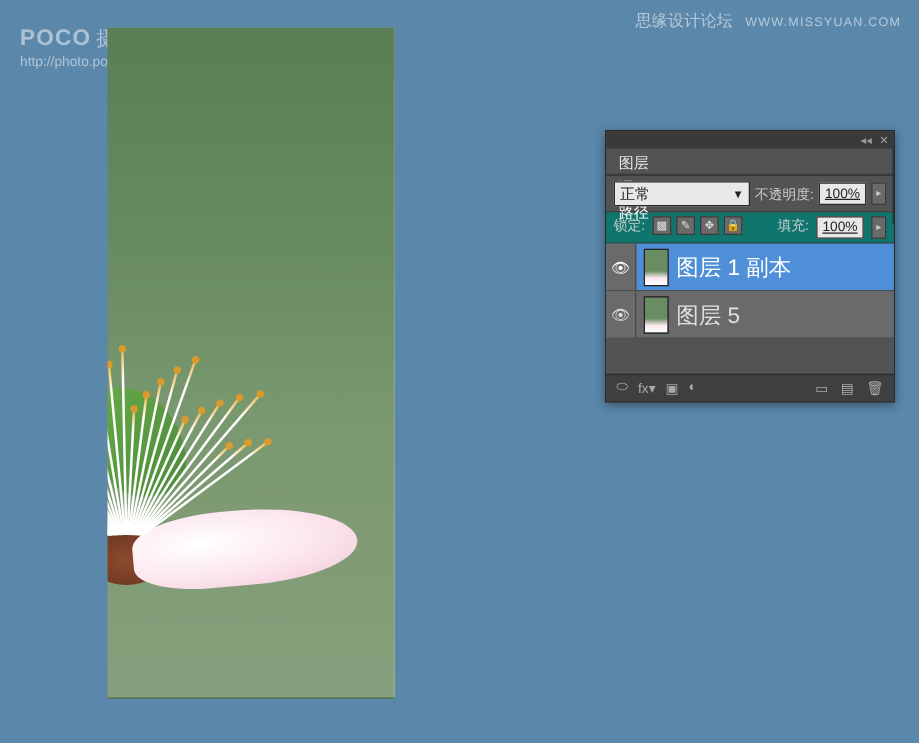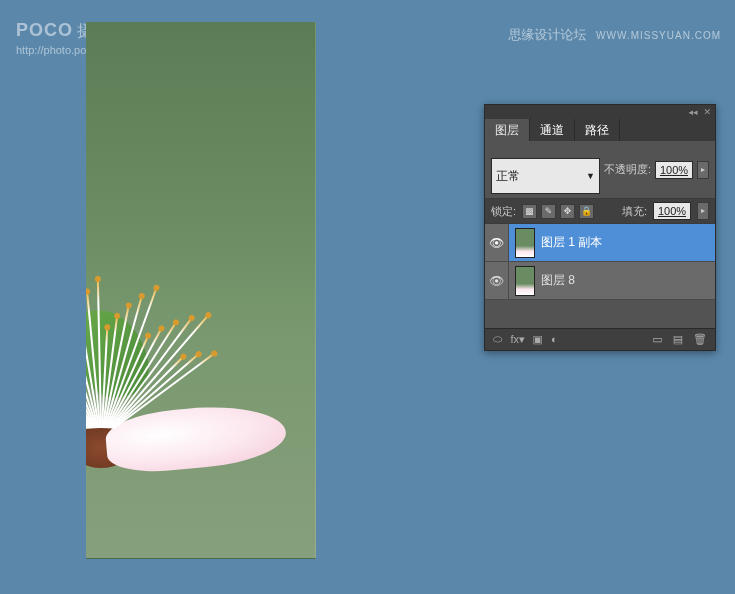--- a/index.html
+++ b/index.html
@@ -27,21 +27,21 @@
       font-size: 16px;
       margin-left: 4px;
     }
     .watermark-left .url {
       font-size: 11px;
       display: block;
       margin-top: 2px;
     }
     .watermark-right {
       position: absolute;
-      top: 26px;
+      top: 8px;
       right: 14px;
       font-size: 13px;
       color: rgba(255,255,255,0.55);
     }
     .watermark-right .small { font-size: 10px; margin-left: 6px; letter-spacing: 1px;}
     .canvas-img {
       position: absolute;
       top: 22px;
       left: 86px;
       width: 230px;
@@ -128,20 +128,21 @@
     }
     .panel-titlebar span {
       font-size: 9px;
       color: #999;
       cursor: pointer;
     }
     .panel-tabs {
       display: flex;
       background: #3a3a3a;
       height: 22px;
+      flex-direction: column;
     }
     .tab {
       padding: 3px 10px 0;
       font-size: 12px;
       color: #ffffff;
       border-right: 1px solid #2a2a2a;
       cursor: pointer;
     }
     .tab.active {
       background: #535353;
@@ -150,30 +151,29 @@
     .panel-row {
       display: flex;
       align-items: center;
       padding: 4px 6px;
       gap: 4px;
       border-bottom: 1px solid #3a3a3a;
       background: #535353;
     }
     .blend-select {
       flex: 1;
-      height: 36px;
+      height: 20px;
       background: #e8e8e8;
       border: 1px solid #2a2a2a;
       font-size: 12px;
       padding: 0 4px;
       color: #222;
       display: flex;
       align-items: center;
       justify-content: space-between;
-      margin-top: 13px;
     }
     .blend-select .arrow { font-size: 9px;}
     .lbl { font-size: 11px; color: #ccc; }
     .val-box {
       width: 38px;
       height: 18px;
       background: #e8e8e8;
       border: 1px solid #2a2a2a;
       font-size: 11px;
       color: #222;
@@ -186,24 +186,23 @@
       height: 18px;
       background: #6a6a6a;
       border: 1px solid #3a3a3a;
       font-size: 8px;
       line-height: 16px;
       text-align: center;
       color: #ccc;
     }
     .lock-row {
       display: flex;
-      align-items: center;
       padding: 3px 6px;
       gap: 6px;
-      background: #404040;
+      background: #0f766e;
       border-bottom: 1px solid #3a3a3a;
     }
     .lock-icons { display:flex; gap:4px; }
     .lock-icons span {
       width: 15px;
       height: 15px;
       background: #6a6a6a;
       border: 1px solid #3a3a3a;
       font-size: 9px;
       line-height: 13px;
@@ -235,21 +234,21 @@
     }
     .layer-item.selected .vis-col { background: #6a6a6a; }
     .thumb {
       width: 20px;
       height: 30px;
       margin: 0 6px;
       border: 1px solid #222;
       background: linear-gradient(to bottom, #6a8c62 60%, #fce8ef 80%, #fff 100%);
       position: relative;
     }
-    .layer-name { font-size: 12px; }
+    .layer-name { font-size: 18px; }
     .layer-filler {
       height: 28px;
       background: #535353;
     }
     .panel-footer {
       display: flex;
       align-items: center;
       justify-content: flex-end;
       gap: 10px;
       padding: 4px 8px;
@@ -345,21 +344,21 @@
   </div>
   <div class="layer-list">
     <div class="layer-item selected">
       <div class="vis-col">👁</div>
       <div class="thumb"></div>
       <div class="layer-name">图层 1 副本</div>
     </div>
     <div class="layer-item">
       <div class="vis-col">👁</div>
       <div class="thumb"></div>
-      <div class="layer-name">图层 8</div>
+      <div class="layer-name">图层 5</div>
     </div>
     <div class="layer-filler"></div>
   </div>
   <div class="panel-footer">
     <div class="footer-left">
       <span>⬭</span>
       <span>fx▾</span>
       <span>▣</span>
       <span>◐</span>
     </div>

